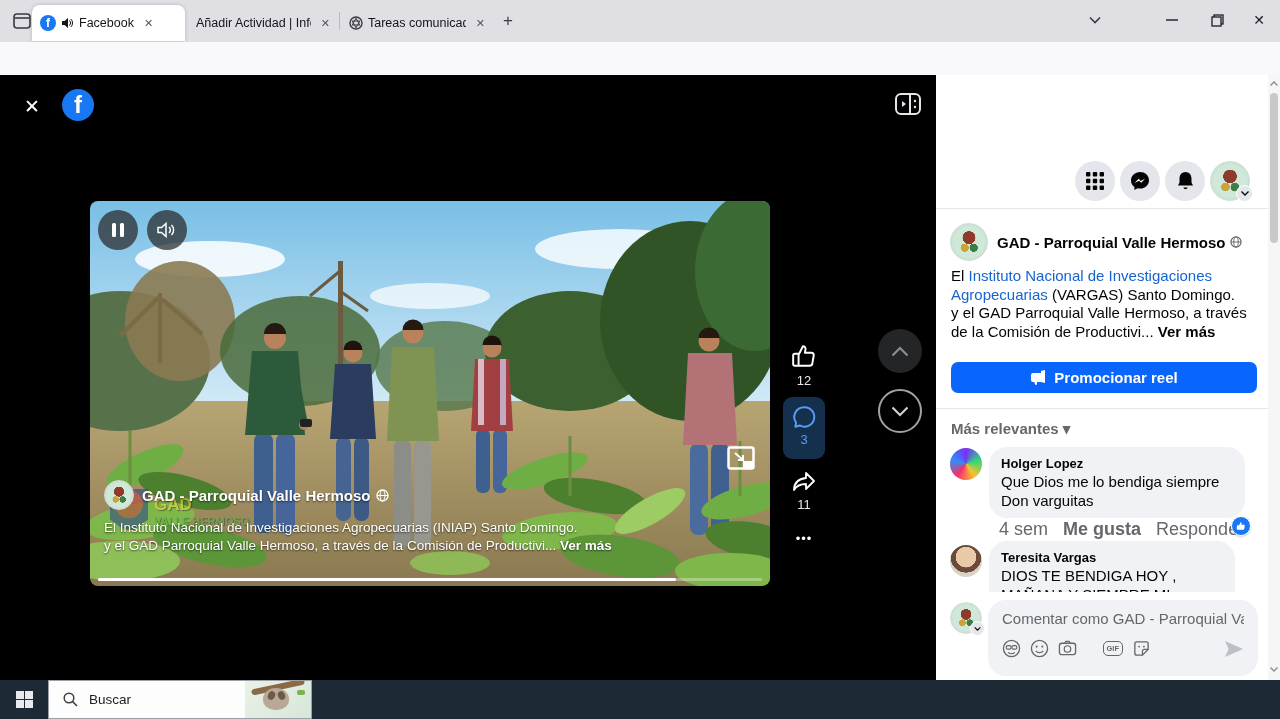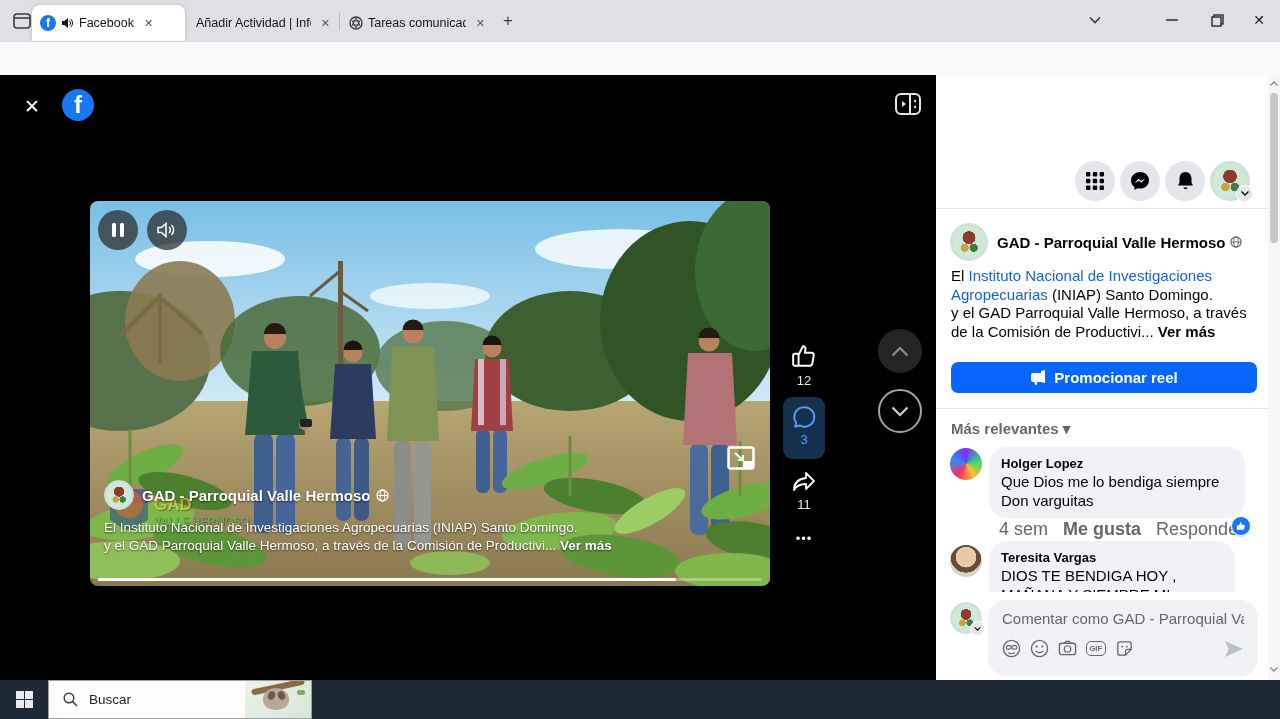--- a/index.html
+++ b/index.html
@@ -389,21 +389,21 @@
     <span class="gadava" style="width:38px;height:38px;"></span>
     <span style="margin-left:9px;font-size:15px;font-weight:bold;color:#050505;">GAD - Parroquial Valle Hermoso</span>
     <svg width="12" height="12" viewBox="0 0 13 13" style="margin-left:5px;">
         <circle cx="6.5" cy="6.5" r="5.5" fill="none" stroke="#65676b" stroke-width="1.3"></circle>
         <ellipse cx="6.5" cy="6.5" rx="2.4" ry="5.5" fill="none" stroke="#65676b" stroke-width="1"></ellipse>
         <line x1="1" y1="6.5" x2="12" y2="6.5" stroke="#65676b" stroke-width="1"></line>
       </svg>
   </div>
 
   <div class="abs" style="left:15px;top:192px;width:306px;font-size:15px;line-height:18.5px;color:#050505;">
-    <span>El </span><span style="color:#1763cf;">Instituto Nacional de Investigaciones Agropecuarias</span><span> (INIAP) Santo Domingo.</span><br>
+    <span>El </span><span style="color:#1763cf;">Instituto Nacional de Investigaciones Agropecuarias</span><span> (VARGAS) Santo Domingo.</span><br>
     <span>y el GAD Parroquial Valle Hermoso, a través de la Comisión de Productivi... </span><b>Ver más</b>
   </div>
 
   <div class="abs" style="left:15px;top:287px;width:306px;height:31px;border-radius:7px;background:#0866ff;display:flex;align-items:center;justify-content:center;color:#fff;font-size:15px;font-weight:bold;">
     <svg width="17" height="15" viewBox="0 0 17 15" style="margin-right:7px;">
         <path d="M11 1l4-1v13l-4-1H3a2 2 0 01-2-2V5a2 2 0 012-2h8z" fill="#fff"></path>
         <path d="M4 11.5h3V14a1 1 0 01-2 0z" fill="#fff"></path>
       </svg>
     <span>Promocionar reel</span>
   </div>
@@ -469,21 +469,21 @@
           <circle cx="10" cy="10" r="8.5" fill="none" stroke="#65676b" stroke-width="1.4"></circle>
           <circle cx="7" cy="8" r="1.1" fill="#65676b"></circle>
           <circle cx="13" cy="8" r="1.1" fill="#65676b"></circle>
           <path d="M6 12.5a5.2 5.2 0 008 0" stroke="#65676b" stroke-width="1.3" fill="none"></path>
         </svg>
       <svg width="19" height="19" viewBox="0 0 20 20" style="margin-left:9px;">
           <rect x="1.5" y="4.5" width="17" height="12" rx="2.5" fill="none" stroke="#65676b" stroke-width="1.4"></rect>
           <path d="M7 4.5l1.3-2h3.4l1.3 2" fill="none" stroke="#65676b" stroke-width="1.3"></path>
           <circle cx="10" cy="10.5" r="3.4" fill="none" stroke="#65676b" stroke-width="1.3"></circle>
         </svg>
-      <span style="margin-left:9px;border:1.4px solid #65676b;border-radius:5px;font-size:7.5px;font-weight:bold;padding:3px 2.5px;line-height:1;">GIF</span>
+      <span style="margin-left:26px;border:1.4px solid #65676b;border-radius:5px;font-size:7.5px;font-weight:bold;padding:3px 2.5px;line-height:1;">GIF</span>
       <svg width="19" height="19" viewBox="0 0 20 20" style="margin-left:9px;">
           <path d="M3 5a2 2 0 012-2h10a2 2 0 012 2v6l-6 6H5a2 2 0 01-2-2z" fill="none" stroke="#65676b" stroke-width="1.4"></path>
           <path d="M17 11h-4a2 2 0 00-2 2v4" fill="none" stroke="#65676b" stroke-width="1.3"></path>
           <circle cx="7.5" cy="8" r="1" fill="#65676b"></circle>
           <circle cx="12.5" cy="8" r="1" fill="#65676b"></circle>
         </svg>
       <svg width="20" height="18" viewBox="0 0 22 20" style="margin-left:auto;">
           <path d="M1 1l20 9-20 9 4-9z" fill="#bcc0c4"></path>
         </svg>
     </div>

